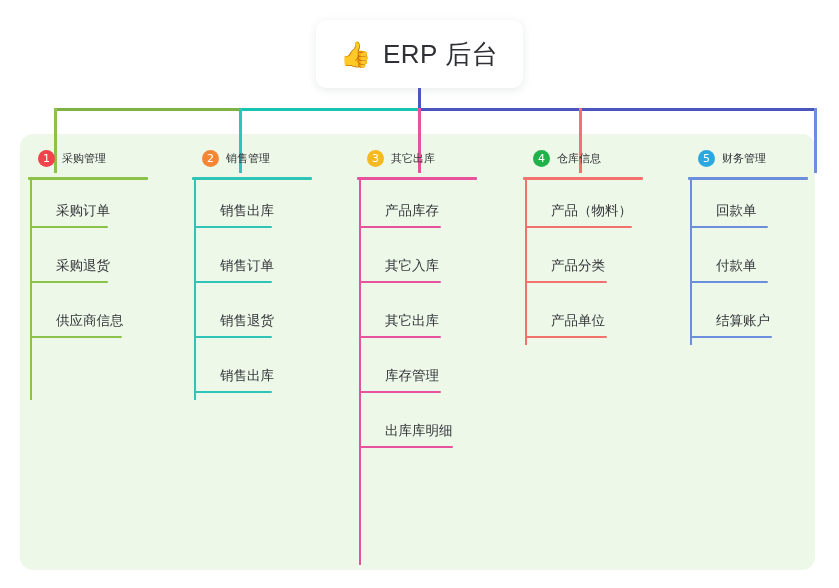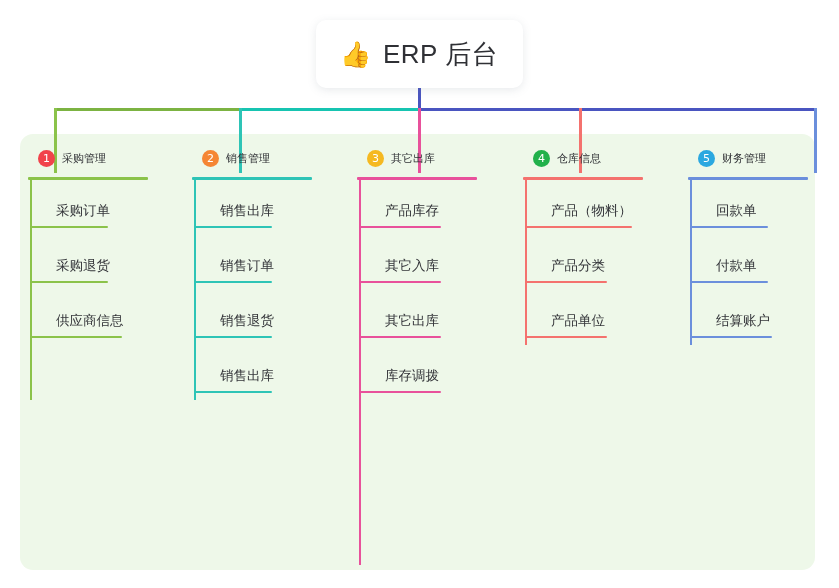--- a/index.html
+++ b/index.html
@@ -214,22 +214,26 @@
           </div>
           <div class="item">
             <span class="item-label">其它入库</span>
             <div class="item-underline" style="background: rgb(232, 81, 155); width: 82px;"></div>
           </div>
           <div class="item">
             <span class="item-label">其它出库</span>
             <div class="item-underline" style="background: rgb(232, 81, 155); width: 82px;"></div>
           </div>
           <div class="item">
-            <span class="item-label">库存调拨</span>
-            <div class="item-underline" style="background: rgb(232, 81, 155); width: 82px;"></div>
+            <span class="item-label">库存管理</span>
+            <div class="item-underline" style="background: rgb(232, 81, 155); width: 82px;"></div>
+          </div>
+          <div class="item">
+            <span class="item-label">出库库明细</span>
+            <div class="item-underline" style="background: rgb(232, 81, 155); width: 94px;"></div>
           </div>
         </div>
       </div>
       <div class="column" style="left: 523px; width: 150px;">
         <div class="col-head">
           <span class="badge" style="background: rgb(33, 177, 75);">4</span>
           <span class="col-title">仓库信息</span>
         </div>
         <div class="col-underline" style="background: rgb(244, 114, 110); width: 120px;"></div>
         <div class="items">

